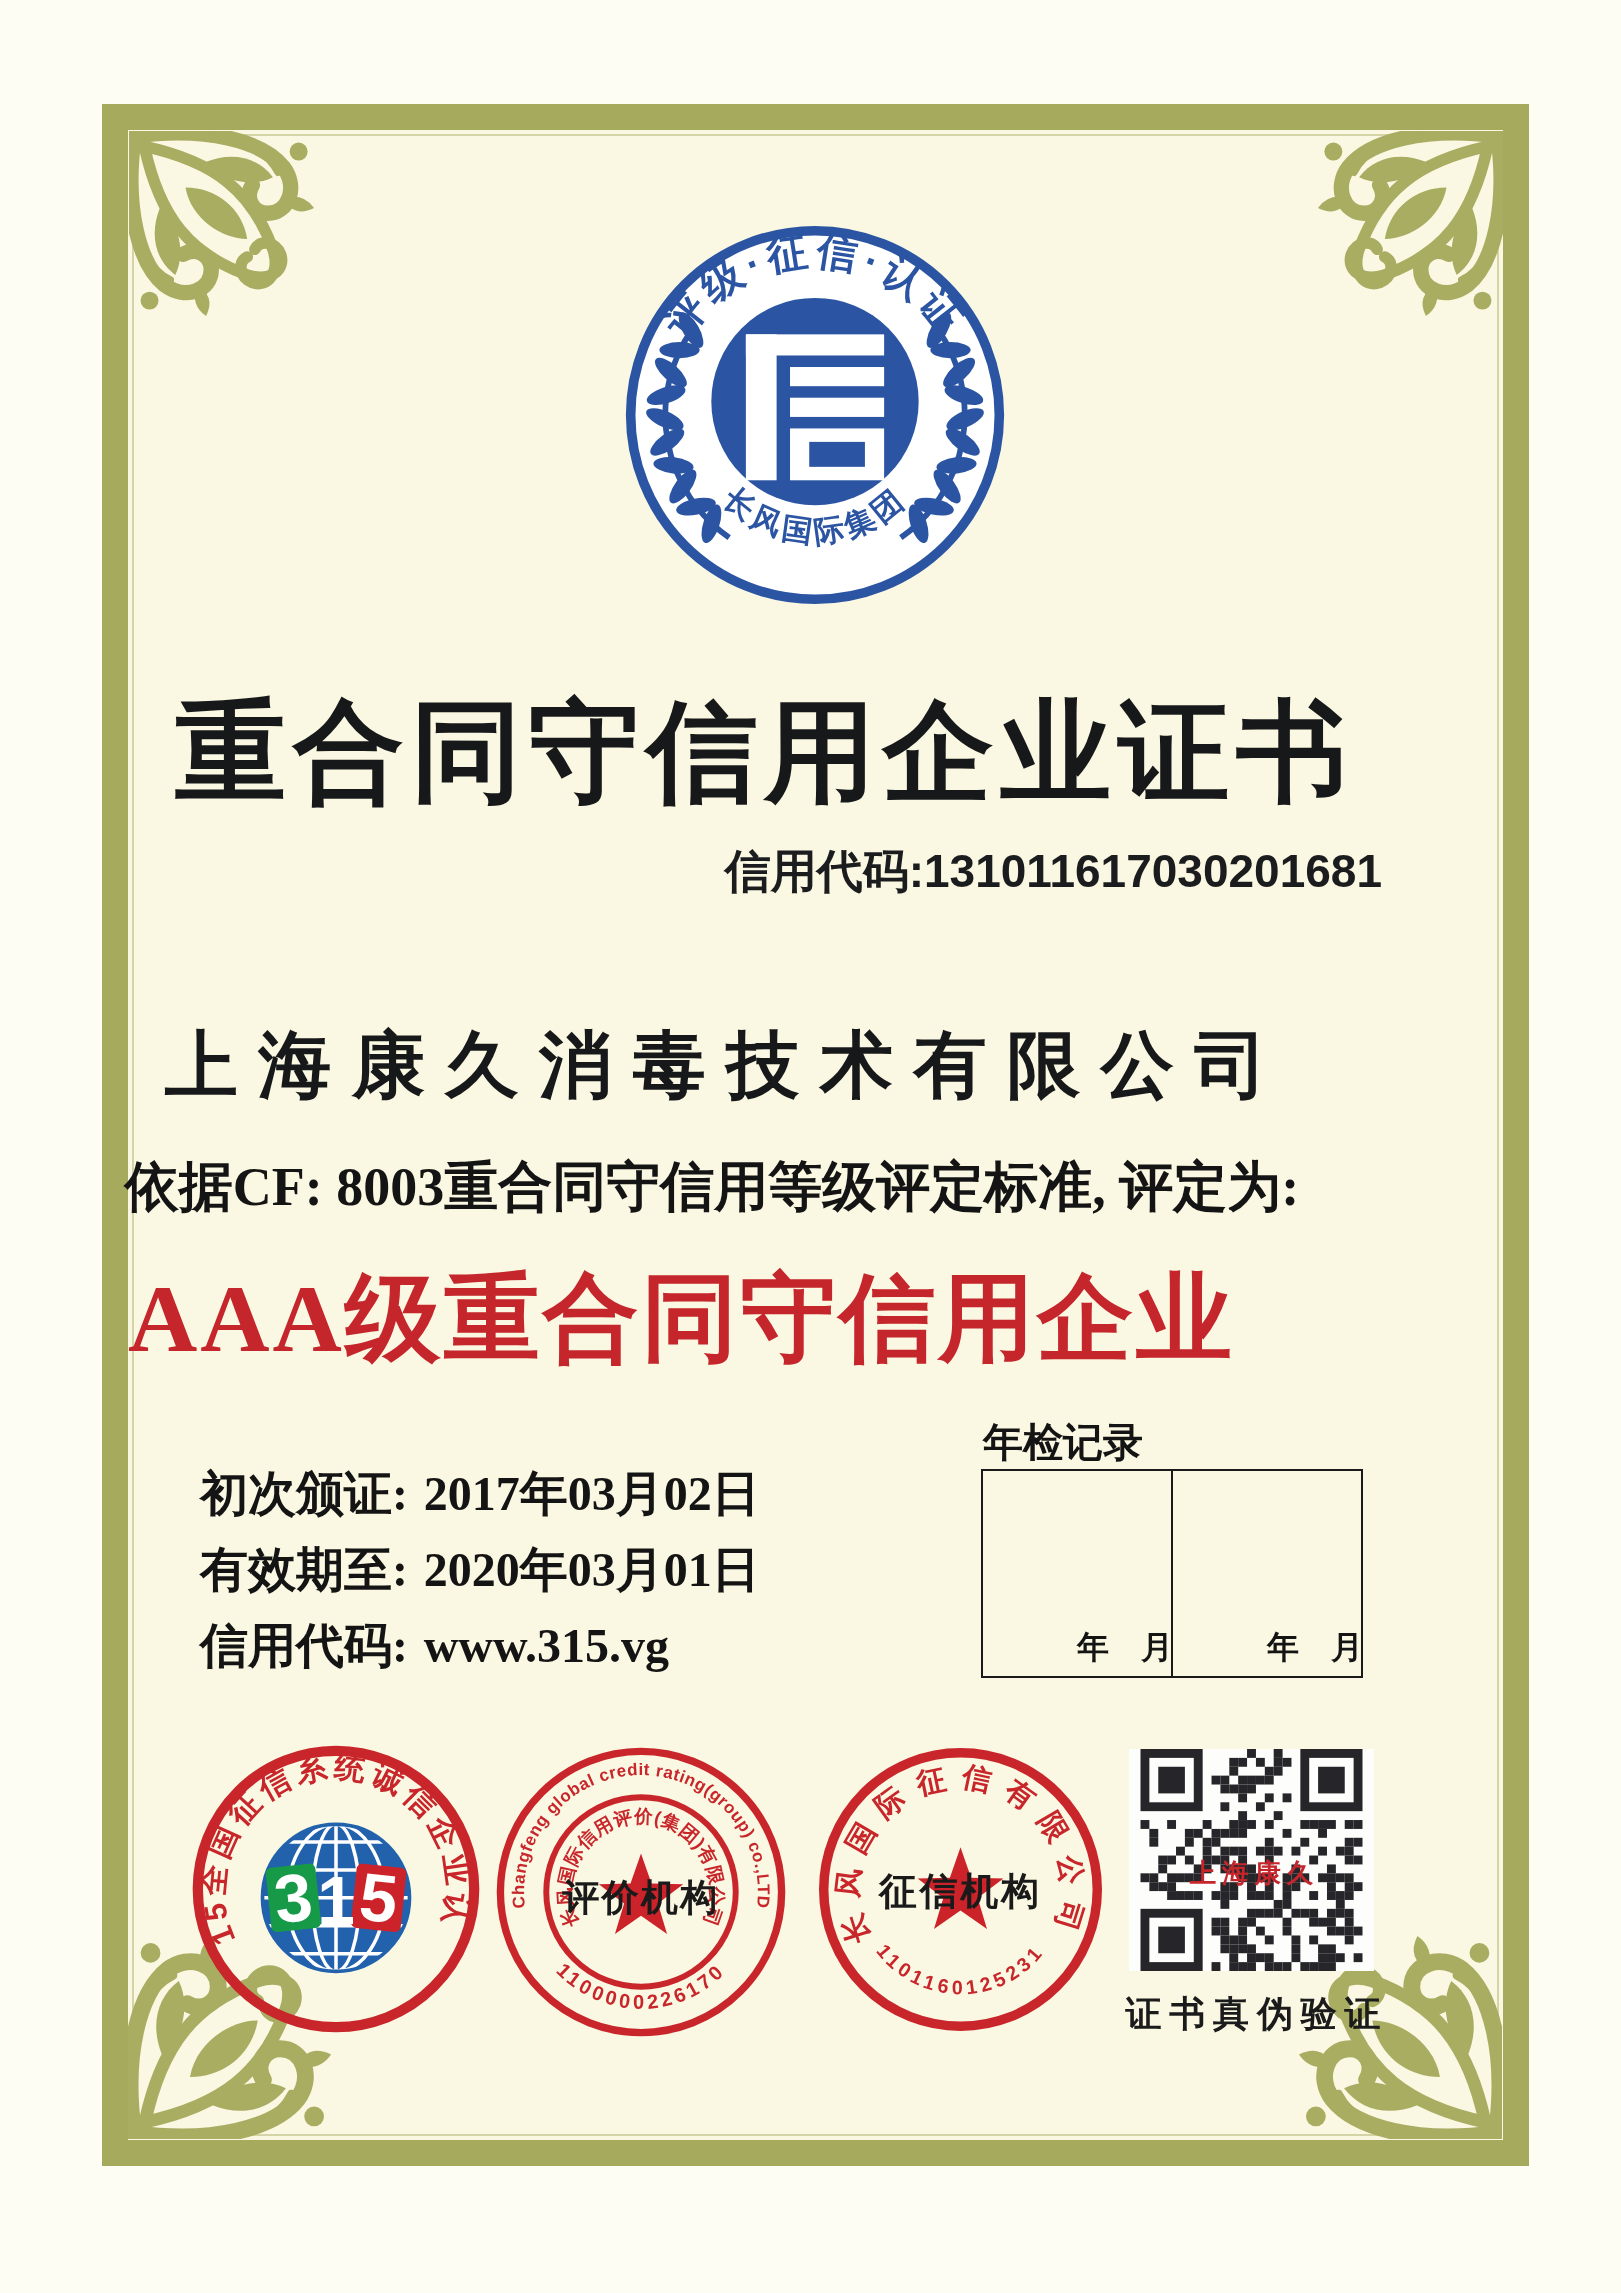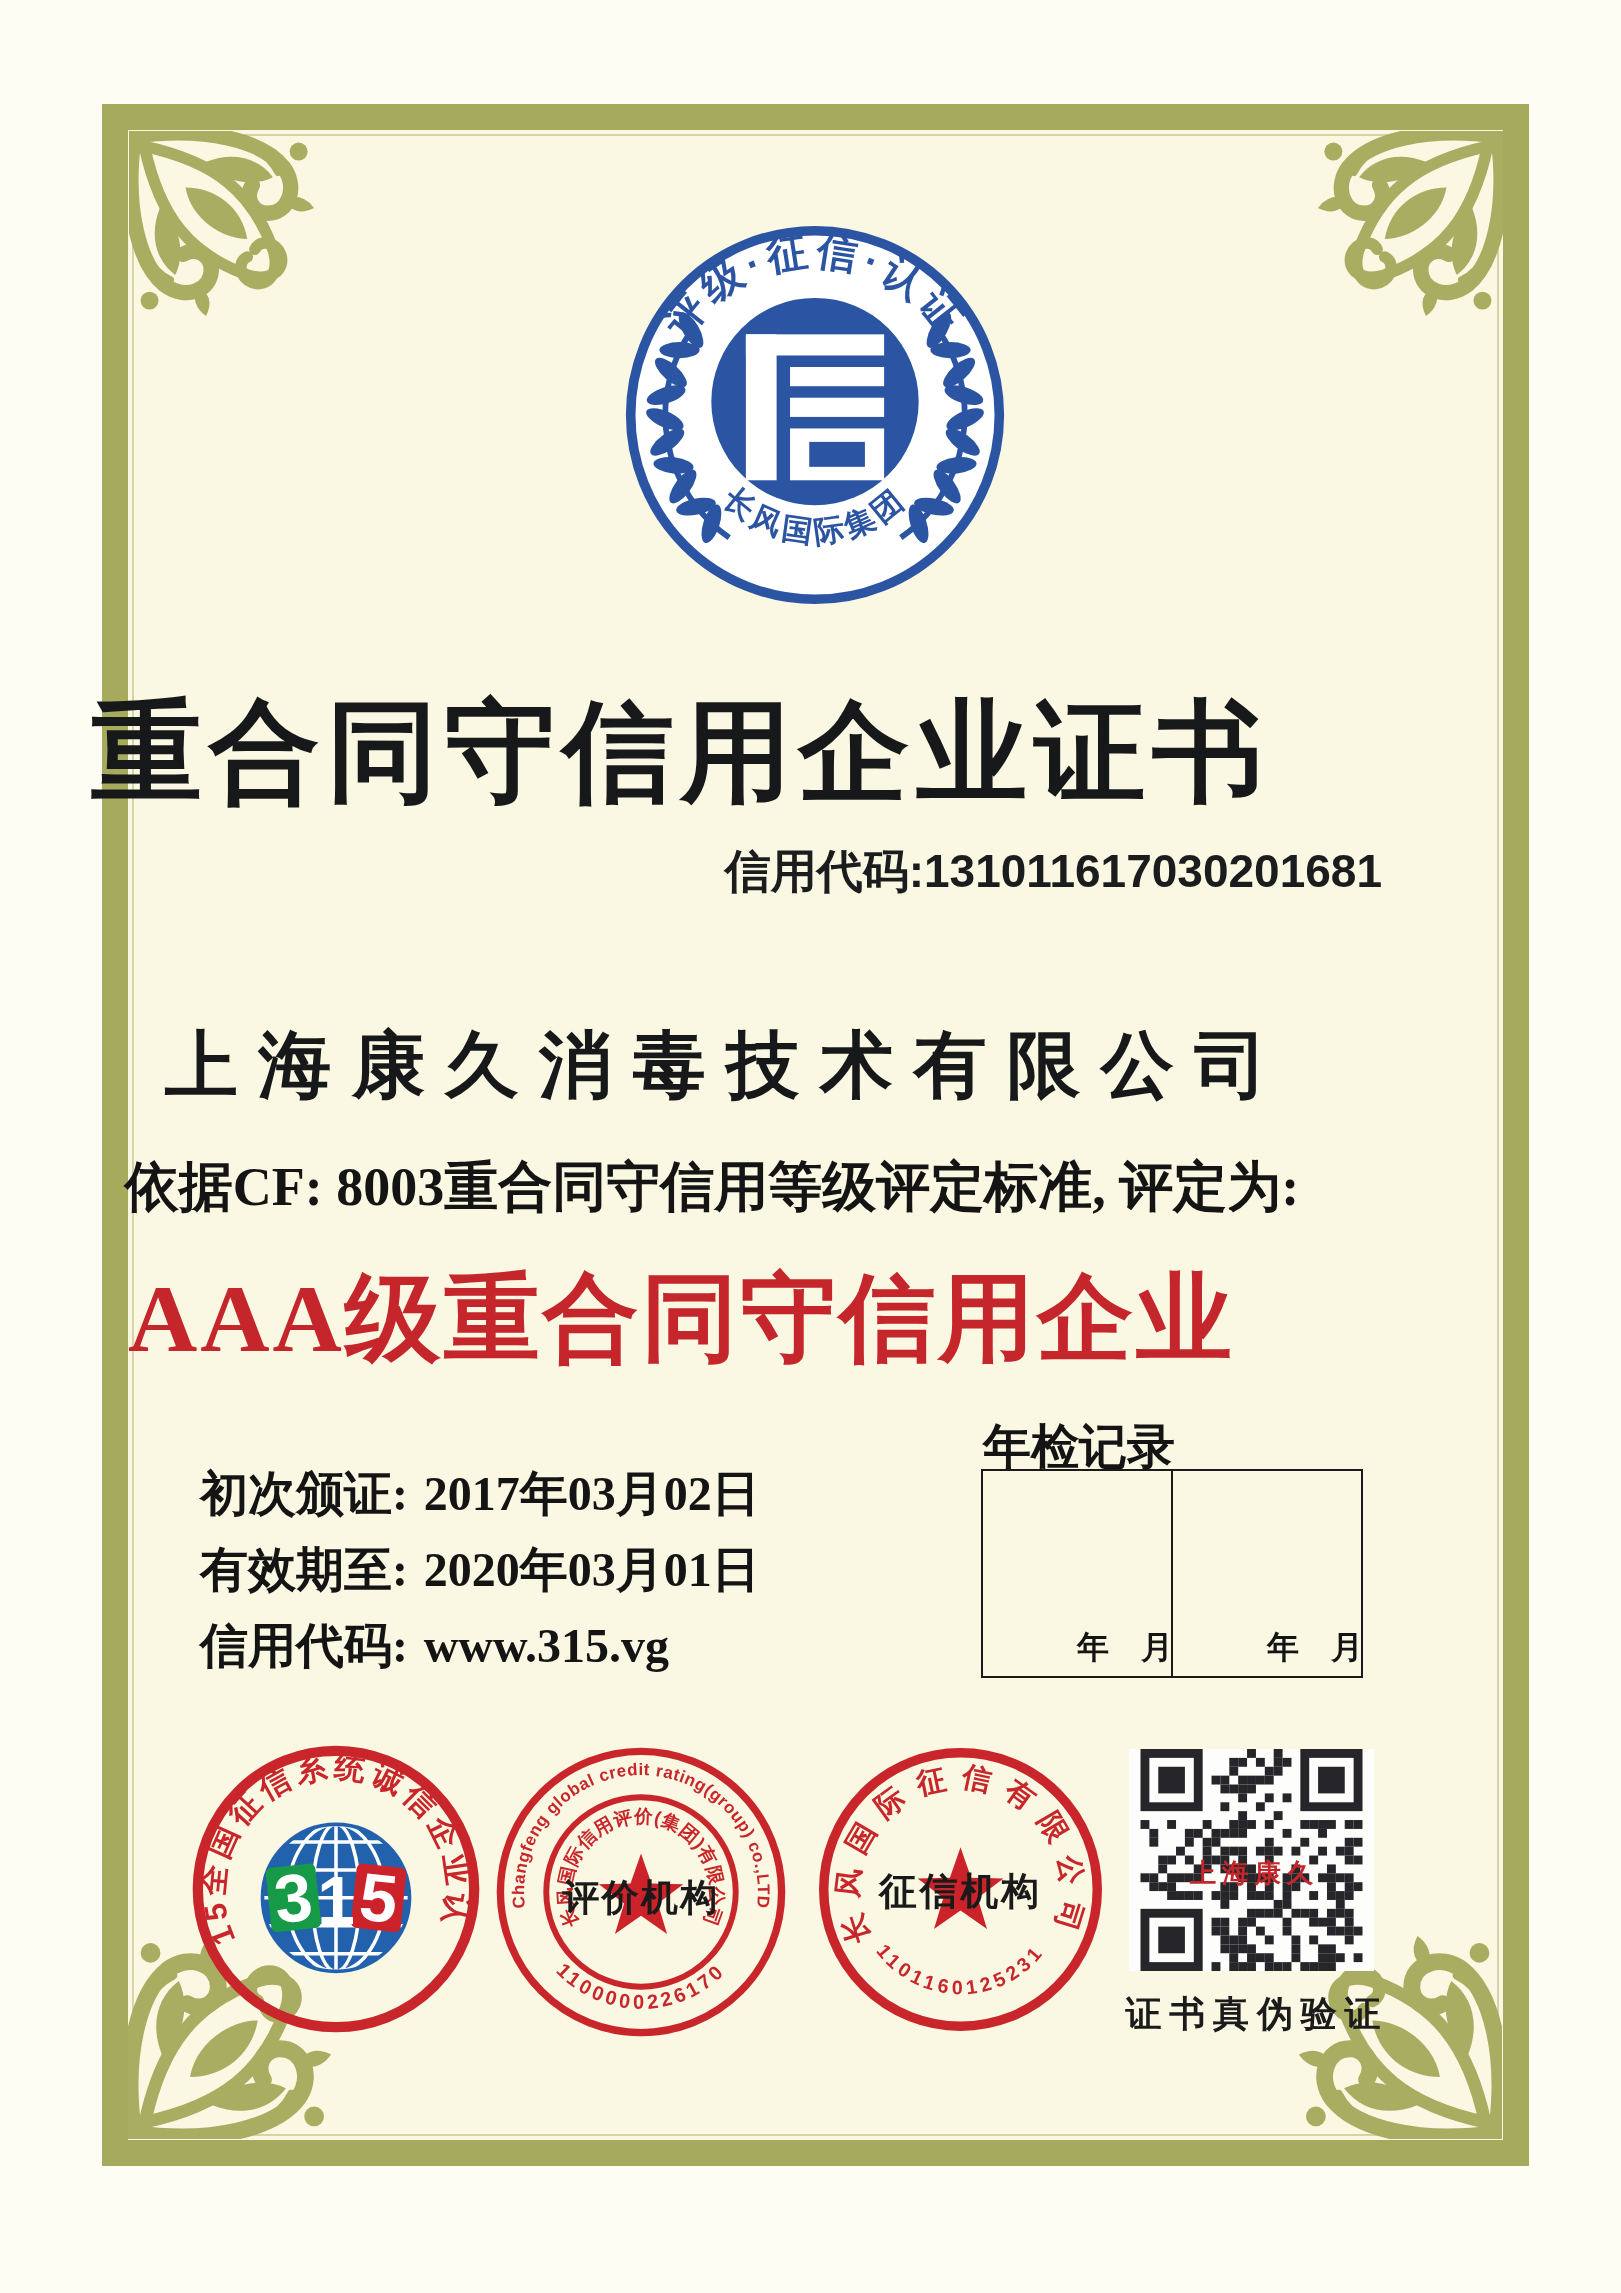--- a/index.html
+++ b/index.html
@@ -10,37 +10,37 @@
   .frame::after{content:"";position:absolute;inset:3.9px;border:2px solid rgba(167,171,94,.45);pointer-events:none;}
   .flourish{position:absolute;color:#a9ad62;}
   .fl-tl{left:129px;top:131px;width:257px;height:257px;}
   .fl-tr{left:1246px;top:131px;width:257px;height:257px;transform:scaleX(-1);}
   .fl-bl{left:128px;top:1857px;width:282px;height:282px;transform:scaleY(-1);}
   .fl-br{left:1220px;top:1857px;width:282px;height:282px;transform:scale(-1,-1);}
 
   .logo{position:absolute;left:623px;top:223px;width:384px;height:384px;}
   .logo .arc{fill:#2b55a3;font-weight:bold;font-family:"Liberation Sans",sans-serif;}
 
-  .title{position:absolute;left:0;top:678px;width:1354px;text-align:center;
+  .title{position:absolute;left:0;top:678px;width:1354px;text-align:right;
          font-size:111px;font-weight:bold;color:#17181a;letter-spacing:6.9px;text-indent:6.9px;white-space:nowrap;}
   .code{position:absolute;top:841px;right:239px;font-size:46px;font-weight:bold;color:#1b1c1e;white-space:nowrap;}
   .company{position:absolute;left:0;top:1017px;width:1432px;text-align:center;
            font-size:73px;font-weight:bold;color:#17181a;letter-spacing:20.6px;text-indent:20.6px;white-space:nowrap;}
   .basis{position:absolute;left:0;top:1151px;width:1424px;text-align:center;
          font-family:"Liberation Serif",serif;font-size:54px;font-weight:bold;color:#141414;white-space:nowrap;}
   .rating{position:absolute;left:0;top:1255px;width:1363px;text-align:center;
           font-family:"Liberation Serif",serif;font-size:96px;font-weight:bold;color:#c5262c;
           letter-spacing:2.9px;white-space:nowrap;}
 
   .dates{position:absolute;left:200px;top:1470px;font-family:"Liberation Serif",serif;
          font-size:48px;font-weight:bold;color:#141414;}
   .dates .row{height:47px;line-height:47px;margin-bottom:29px;white-space:nowrap;}
   .dates .val{margin-left:15.7px;}
 
-  .inspect-label{position:absolute;left:983px;top:1415px;font-size:48px;font-weight:bold;color:#141414;}
+  .inspect-label{position:absolute;left:983px;top:1415px;font-size:40px;font-weight:bold;color:#141414;}
   .inspect-box{position:absolute;left:981px;top:1469px;width:382px;height:209px;
                border:2.9px solid #1a1a1a;box-sizing:border-box;display:flex;}
   .inspect-cell{position:relative;flex:1;}
   .inspect-cell + .inspect-cell{border-left:2.9px solid #1a1a1a;}
   .inspect-cell .ym{position:absolute;bottom:5.9px;font-family:"Liberation Serif",serif;
                     font-size:32px;font-weight:bold;color:#141414;}
   .inspect-cell .y{left:50%;}
   .inspect-cell .m{left:84%;}
 
   .seal{position:absolute;}

